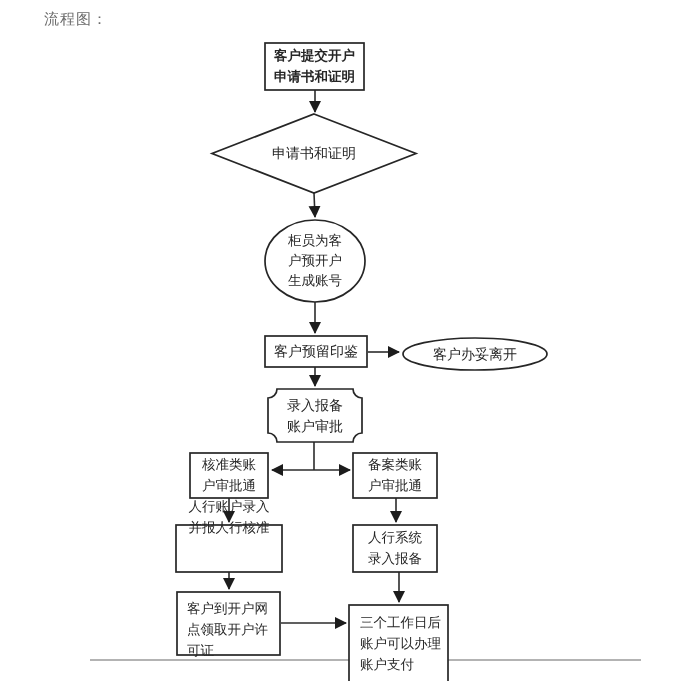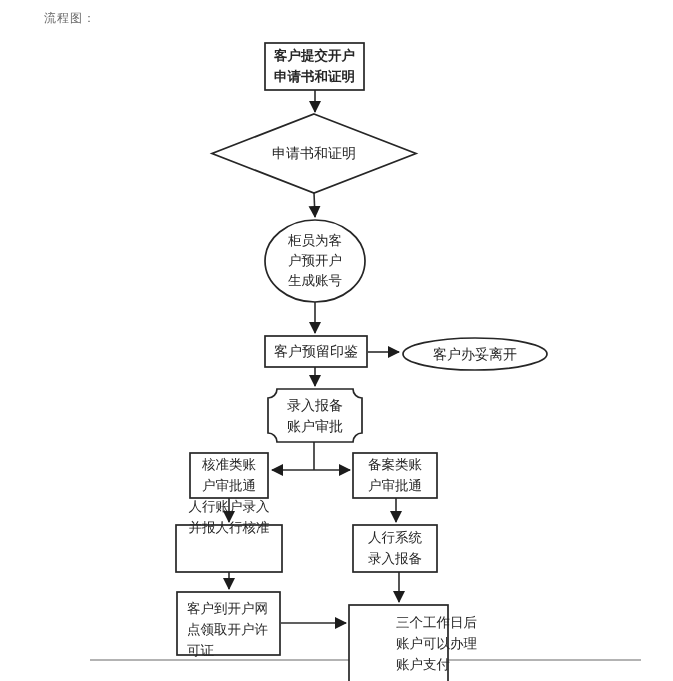--- a/index.html
+++ b/index.html
@@ -5,21 +5,21 @@
   html,body{margin:0;padding:0;background:#fff;}
   .page{
     position:relative;
     width:673px;height:681px;
     background:#ffffff;
     overflow:hidden;
     font-family:"Liberation Sans","DejaVu Sans",sans-serif;
   }
   .page-title{
     position:absolute;left:44px;top:10px;
-    font-size:12px;color:#6b6b6b;letter-spacing:1px;
+    font-size:15px;color:#6b6b6b;letter-spacing:1px;
   }
   svg.canvas{position:absolute;left:0;top:0;}
   .label{
     position:absolute;
     display:flex;align-items:center;justify-content:center;
     text-align:center;
     white-space:pre-line;
     color:#262626;
     font-size:13.5px;line-height:1.5;
     pointer-events:none;
@@ -32,21 +32,21 @@
   .l2 {left:212px;top:114px;width:204px;height:79px;font-size:14px;}
   .l3 {left:267px;top:219px;width:96px; height:84px;}
   .l4 {left:265px;top:336px;width:102px;height:31px;font-size:14px;}
   .l5 {left:403px;top:338px;width:144px;height:32px;font-size:14px;}
   .l6 {left:268px;top:389px;width:94px; height:53px;font-size:14px;}
   .l7 {left:190px;top:453px;width:78px; height:45px;}
   .l8 {left:353px;top:453px;width:84px; height:45px;}
   .l9 {left:176px;top:494px;width:106px;height:47px;}
   .l10{left:353px;top:525px;width:84px; height:47px;}
   .l11{left:177px;top:592px;width:103px;height:63px;padding:7px 0 0 10px;box-sizing:border-box;line-height:1.55;}
-  .l12{left:349px;top:605px;width:99px; height:76px;padding:8px 0 0 11px;box-sizing:border-box;line-height:1.55;margin-left:36px;}
+  .l12{left:349px;top:605px;width:99px; height:76px;padding:8px 0 0 11px;box-sizing:border-box;line-height:1.55;}
 </style>
 </head>
 <body>
 
 <div class="page">
 
   <div class="page-title">流程图：</div>
 
   <svg class="canvas" width="673" height="681" viewBox="0 0 673 681">
     <defs>

